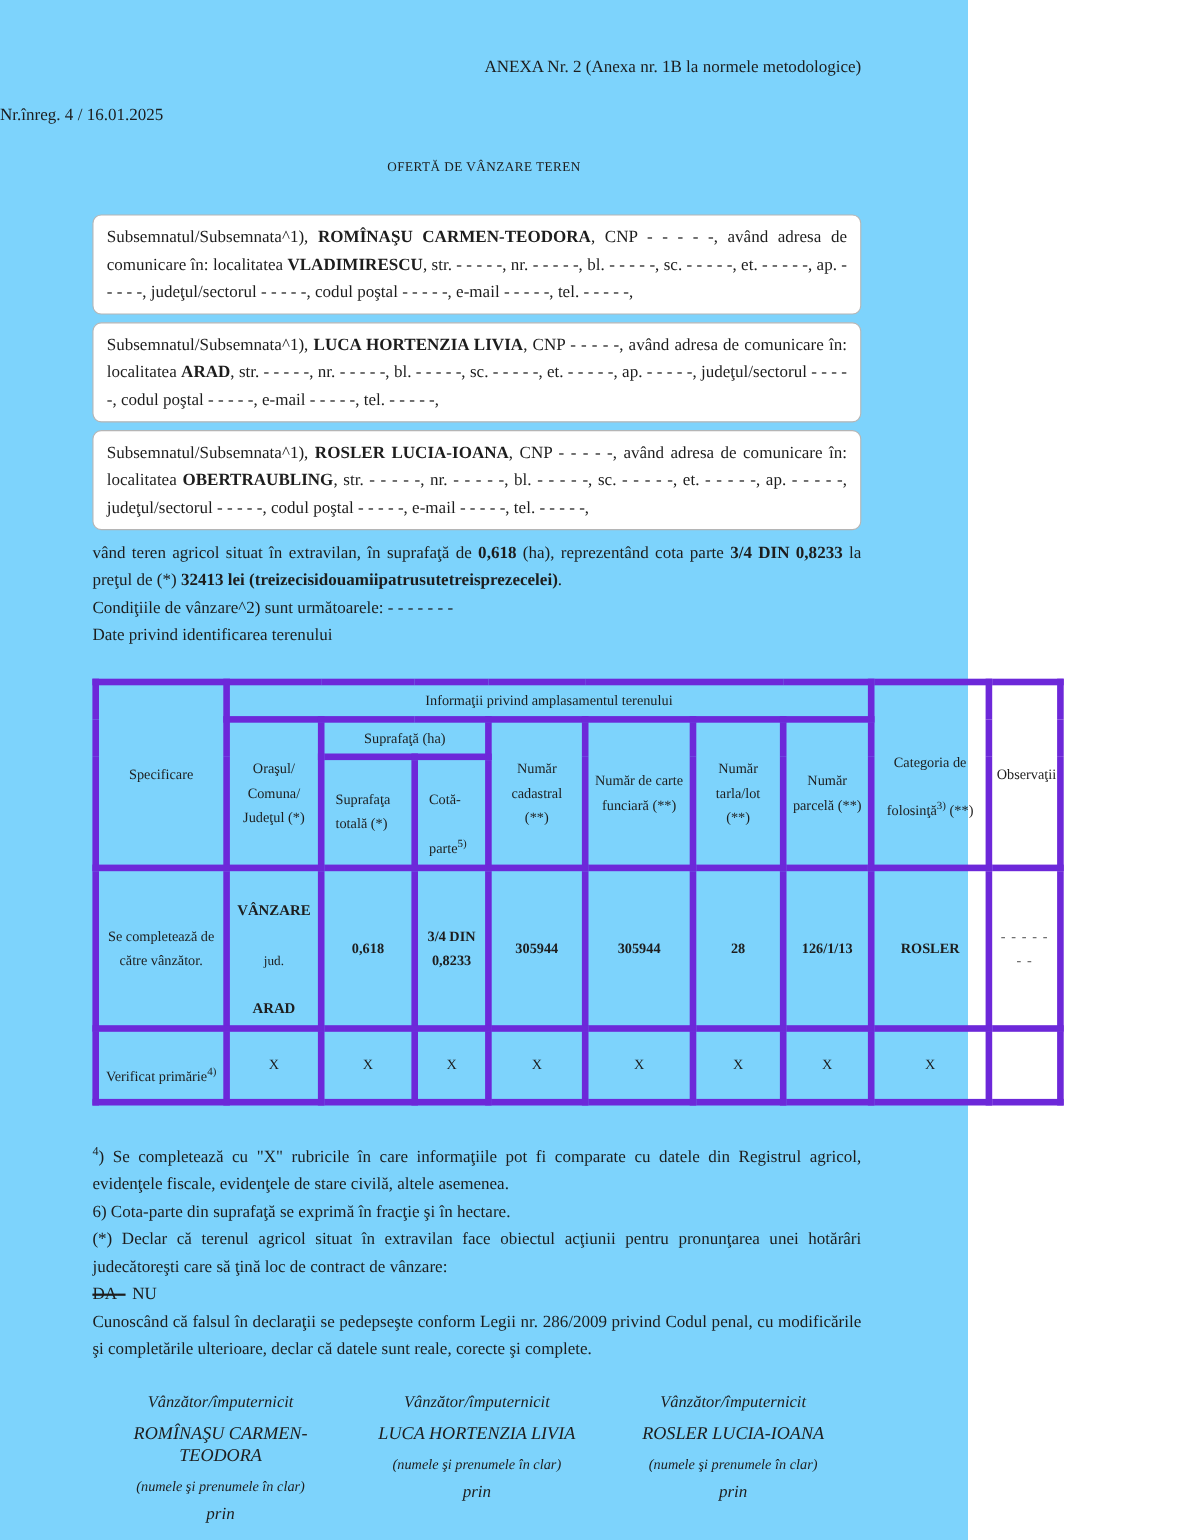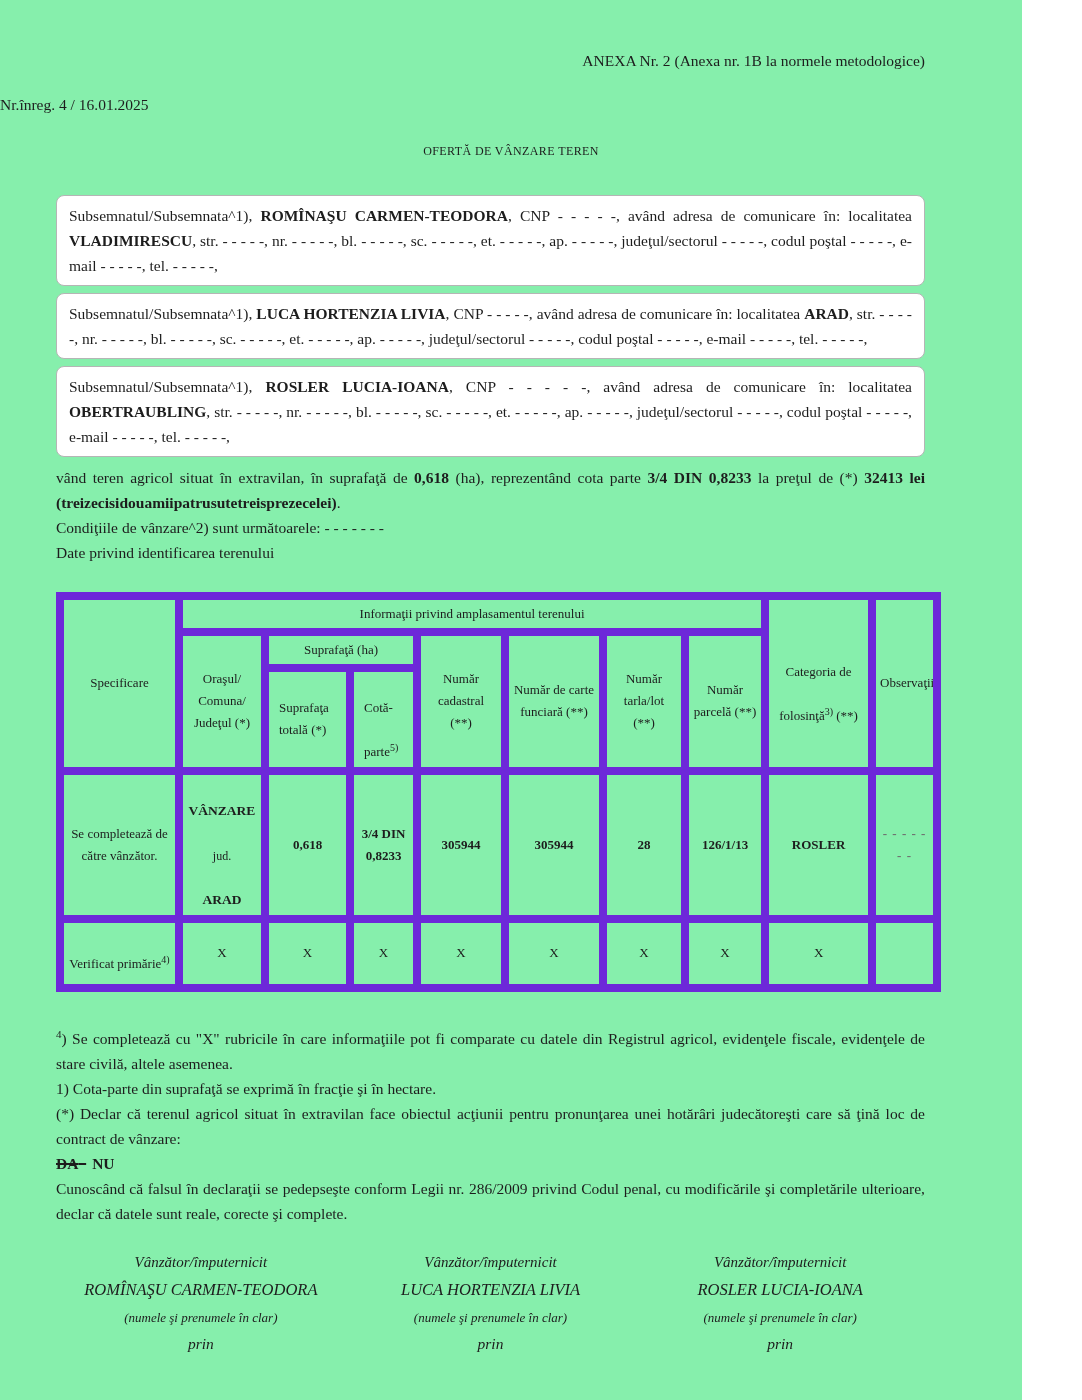--- a/index.html
+++ b/index.html
@@ -2,60 +2,60 @@
 <html><head>
 <meta charset="utf-8">
 <style>
   html, body { margin: 0; padding: 0; background: #ffffff; }
   body {
     width: 1082px; height: 1400px; overflow: hidden;
     font-family: "Liberation Serif", serif;
     color: #1d1d1d;
     -webkit-font-smoothing: antialiased;
   }
-  .page { position: relative; width: 1022px; height: 1400px; background: #86efac; }
+  .page { position: relative; width: 880px; height: 1400px; background: #7dd3fc; }
   .head { padding-top: 52px; }
   .anexa-line { text-align: right; margin-right: 97px; font-size: 15.5px; }
   .reg-line { text-align: left; margin-right: 97px; margin-top: 26px; font-size: 15.5px; }
   .doc-title { text-align: center; font-size: 12px; font-weight: normal; margin: 30px 0 0 0; letter-spacing: 0.4px; }
-  .content { margin: 0 97px 0 56px; }
+  .content { margin: 0 97px 0 84px; }
 
   .seller-box {
     border: 1px solid #b5b5b5; border-radius: 8px; background: #fff;
     padding: 7px 12px; margin-bottom: 7px;
     font-size: 15.5px; line-height: 25px; text-align: justify;
   }
   .seller-box:first-of-type { margin-top: 36px; }
   .para { font-size: 15.5px; line-height: 25px; margin: 0; }
   .just { text-align: justify; }
   .sale-para { margin-top: 8px; }
 
   table.land-table {
     border-collapse: collapse; table-layout: fixed;
     width: 880px; margin-top: 27px;
   }
   .land-table td {
-    border: 8px solid #6d28d9;
+    border: 6px solid #6d28d9;
     text-align: center; vertical-align: middle;
     font-size: 13px; line-height: 1.7; padding: 3px 4px;
     white-space: pre-line;
     overflow: hidden;
   }
   .land-table sup { font-size: 10px; line-height: 0; }
   .cell-left { text-align: left !important; padding-left: 10px !important; }
   .val { font-weight: bold; font-size: 13.5px; }
   .small-plain { font-size: 12px; }
   .xmark { font-size: 21px; }
   .obs-dashes { color: #6e6e6e; font-weight: bold; font-size: 12px; letter-spacing: 1px; }
 
   .footnotes { margin-top: 30px; }
   .footnote { font-size: 15.5px; line-height: 25px; margin: 0; text-align: justify; }
   .footnote sup { font-size: 11px; }
 
-  .da-nu { font-size: 15.5px; line-height: 25px; margin: 0; font-weight: bold; }
+  .da-nu { font-size: 15.5px; line-height: 25px; margin: 0; font-weight: normal; }
   .strike { text-decoration: line-through; text-decoration-thickness: 2px; }
   .strike::after { content: "\00a0\00a0"; }
   .nu-label { margin-left: 6px; }
 
   .signatures { display: flex; margin-top: 28px; }
   .sig-col { flex: 1; text-align: center; font-style: italic; }
   .sig-role { font-size: 15px; margin: 0; }
   .sig-name { font-size: 16.5px; margin: 9px 0 0 0; }
   .sig-note { font-size: 13px; margin: 10px 0 0 0; }
   .sig-prin { font-size: 15.5px; margin: 9px 0 0 0; }
@@ -164,21 +164,21 @@
         <td class="xmark">X</td>
         <td class="xmark">X</td>
         <td class="xmark">X</td>
         <td></td>
       </tr>
     </tbody>
       </table>
 
     <div class="footnotes">
       <p class="footnote"><sup>4</sup><span>) Se completează cu "X" rubricile în care informaţiile pot fi comparate cu datele din Registrul agricol, evidenţele fiscale, evidenţele de stare civilă, altele asemenea.</span></p>
-      <p class="footnote"><span>1) Cota-parte din suprafaţă se exprimă în fracţie şi în hectare.</span></p>
+      <p class="footnote"><span>6) Cota-parte din suprafaţă se exprimă în fracţie şi în hectare.</span></p>
     </div>
 
     <p class="para just">(*) Declar că terenul agricol situat în extravilan face obiectul acţiunii pentru pronunţarea unei hotărâri judecătoreşti care să ţină loc de contract de vânzare:</p>
     <p class="da-nu">
       <span class="strike">DA</span><span class="nu-label">NU</span>
     </p>
     <p class="para just">Cunoscând că falsul în declaraţii se pedepseşte conform Legii nr. 286/2009 privind Codul penal, cu modificările şi completările ulterioare, declar că datele sunt reale, corecte şi complete.</p>
 
     <div class="signatures">
       <div class="sig-col">

